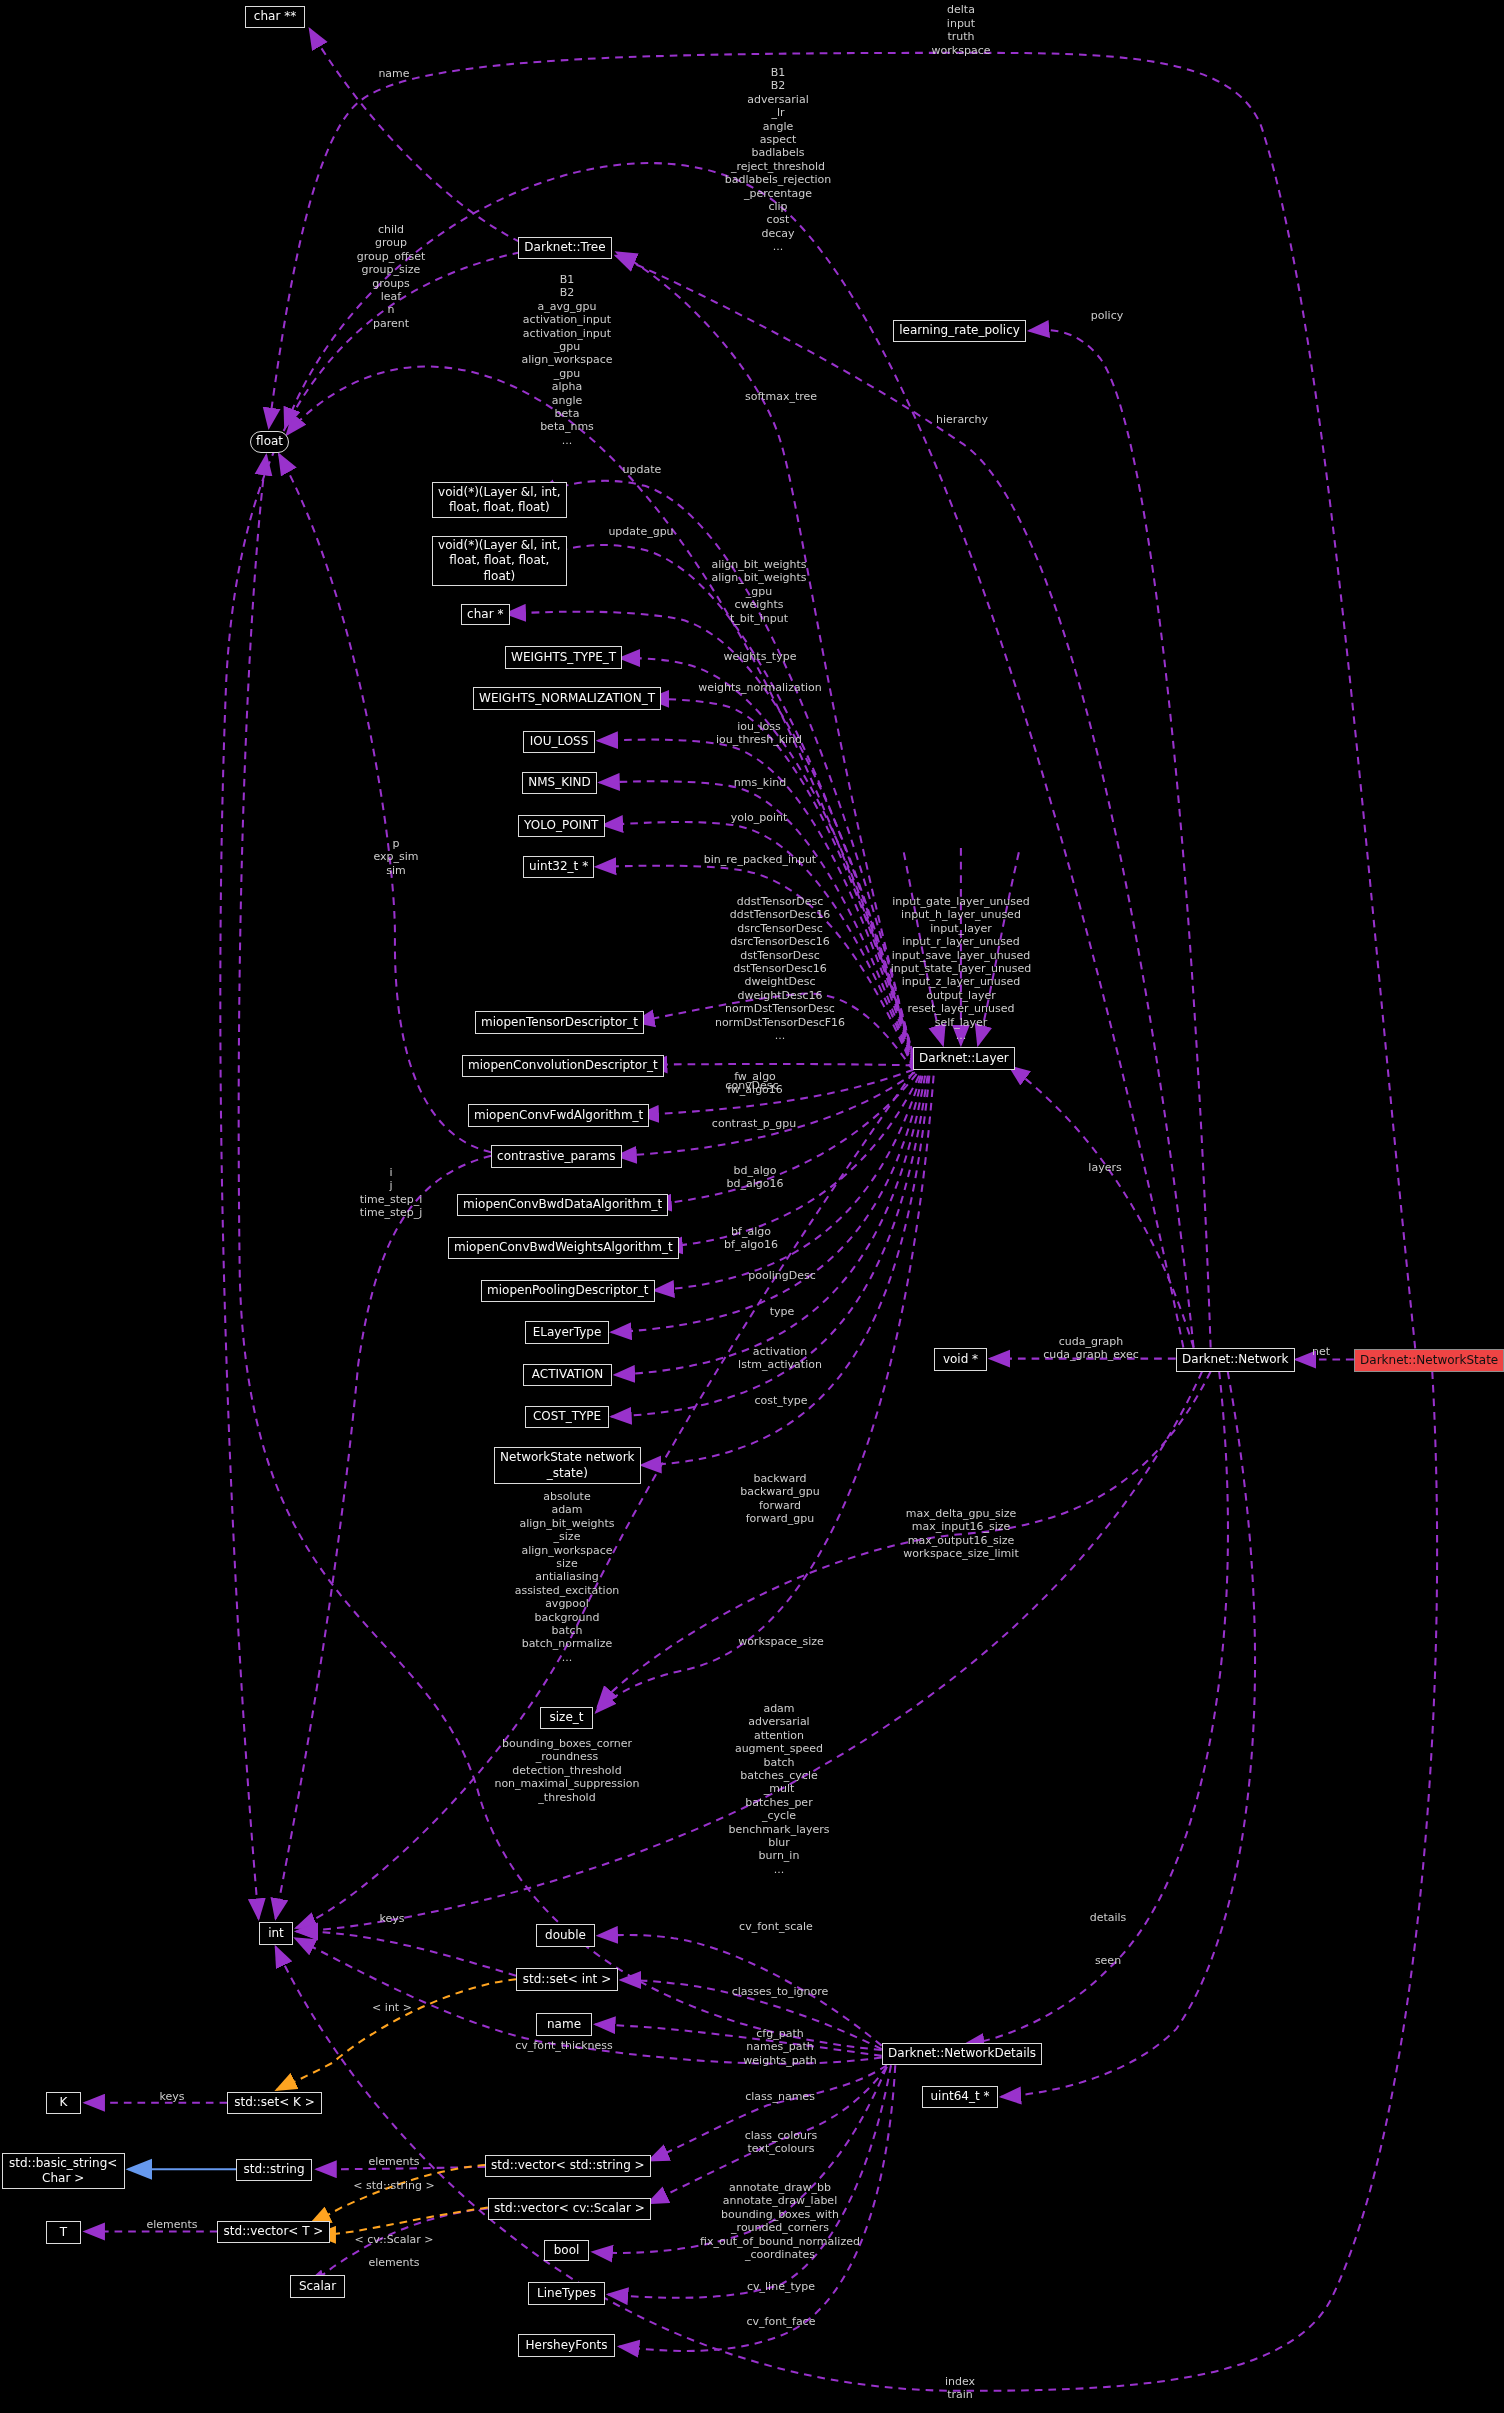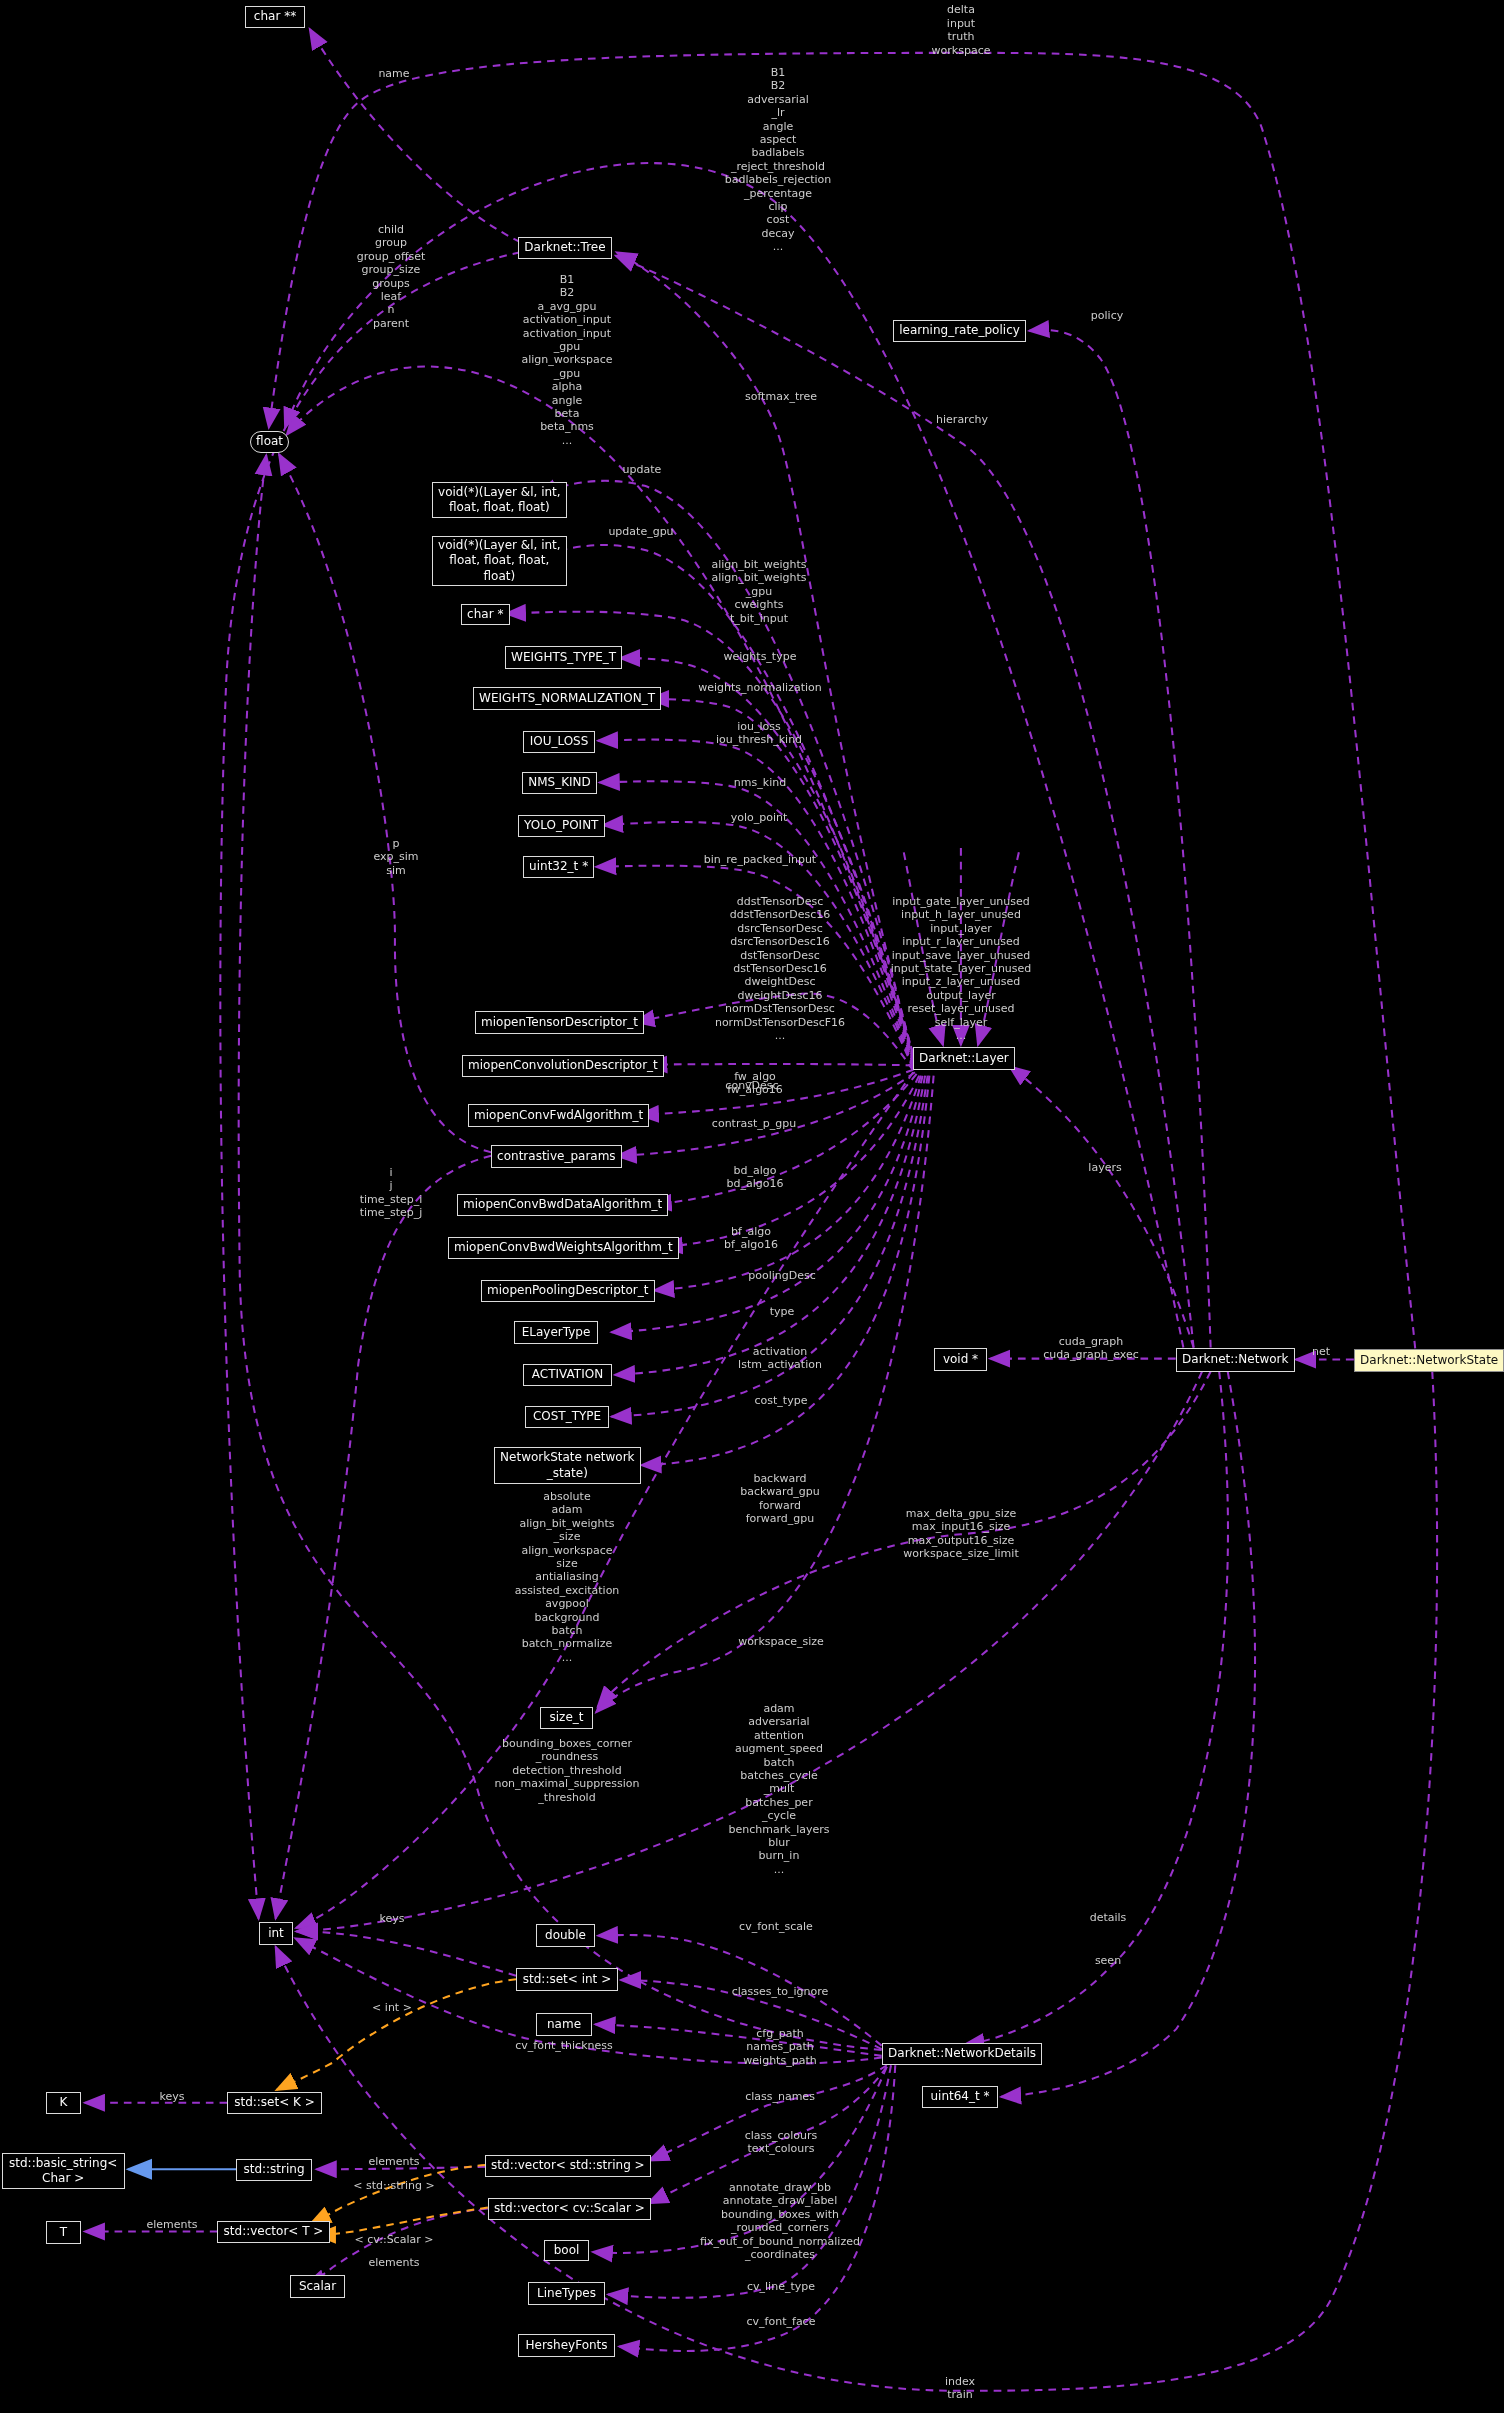--- a/index.html
+++ b/index.html
@@ -5,21 +5,21 @@
   html,body{margin:0;padding:0;background:#000;}
   #canvas{position:relative;width:1505px;height:2413px;background:#000;overflow:hidden;
           font-family:"DejaVu Sans","Liberation Sans",sans-serif;}
   #edges{position:absolute;left:0;top:0;width:1505px;height:2413px;}
   .edge{fill:none;stroke:#9932CC;stroke-width:2.4;stroke-dasharray:9 7;}
   .edge.orange{stroke:#FFA420;}
   .edge.blue{stroke:#6699EE;stroke-dasharray:none;}
   .node{position:absolute;box-sizing:border-box;background:#000;border:1.7px solid #dcdcdc;
         color:#fafafa;font-size:12px;line-height:1.28;display:flex;align-items:center;
         justify-content:center;text-align:center;white-space:pre-line;padding:0.9px 5.1px;}
-  .node.hl{background:#fef9c3;border-color:#8f8f8f;color:#111;}
+  .node.hl{background:#ef4444;border-color:#8f8f8f;color:#111;}
   .elabel{position:absolute;transform:translateX(-50%);color:#cdcdcd;font-size:11px;
           line-height:1.22;text-align:center;white-space:pre-line;}
   .elabel.orange{color:#cdcdcd;}
 </style>
 </head>
 <body>
 
 <div id="canvas">
   <svg id="edges" width="1505" height="2413" viewBox="0 0 1765 2831">
     <defs>
@@ -122,21 +122,21 @@
       <div class="node" style="left: 522px; top: 772px; min-width: 75px; min-height: 22px;">NMS_KIND</div>
       <div class="node" style="left: 518px; top: 815px; min-width: 82px; min-height: 22px;">YOLO_POINT</div>
       <div class="node" style="left: 523px; top: 856px; min-width: 70px; min-height: 22px;">uint32_t *</div>
       <div class="node" style="left: 475px; top: 1011px; min-width: 157px; min-height: 23px;">miopenTensorDescriptor_t</div>
       <div class="node" style="left: 462px; top: 1055px; min-width: 182px; min-height: 22px;">miopenConvolutionDescriptor_t</div>
       <div class="node" style="left: 468px; top: 1104px; min-width: 168px; min-height: 23px;">miopenConvFwdAlgorithm_t</div>
       <div class="node" style="left: 491px; top: 1145px; min-width: 123px; min-height: 23px;">contrastive_params</div>
       <div class="node" style="left: 457px; top: 1194px; min-width: 192px; min-height: 22px;">miopenConvBwdDataAlgorithm_t</div>
       <div class="node" style="left: 448px; top: 1237px; min-width: 211px; min-height: 22px;">miopenConvBwdWeightsAlgorithm_t</div>
       <div class="node" style="left: 481px; top: 1280px; min-width: 171px; min-height: 22px;">miopenPoolingDescriptor_t</div>
-      <div class="node" style="left: 514px; top: 1321px; min-width: 84px; min-height: 23px;">ELayerType</div>
+      <div class="node" style="left: 525px; top: 1321px; min-width: 84px; min-height: 23px;">ELayerType</div>
       <div class="node" style="left: 523px; top: 1364px; min-width: 89px; min-height: 22px;">ACTIVATION</div>
       <div class="node" style="left: 525px; top: 1406px; min-width: 84px; min-height: 22px;">COST_TYPE</div>
       <div class="node" style="left: 494px; top: 1447px; min-width: 145px; min-height: 37px;">NetworkState network
 _state)</div>
       <div class="node" style="left: 913px; top: 1047px; min-width: 94px; min-height: 23px;">Darknet::Layer</div>
       <div class="node" style="left: 934px; top: 1348px; min-width: 53px; min-height: 23px;">void *</div>
       <div class="node" style="left: 1176px; top: 1348px; min-width: 118px; min-height: 24px;">Darknet::Network</div>
       <div class="node hl" style="left: 1354px; top: 1349px; min-width: 139px; min-height: 23px;">Darknet::NetworkState</div>
       <div class="node" style="left: 540px; top: 1707px; min-width: 53px; min-height: 22px;">size_t</div>
       <div class="node" style="left: 259px; top: 1922px; min-width: 34px; min-height: 23px;">int</div>

